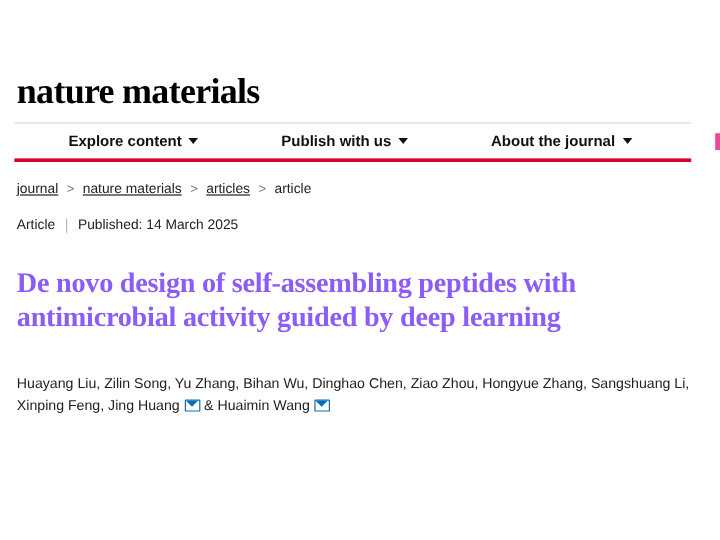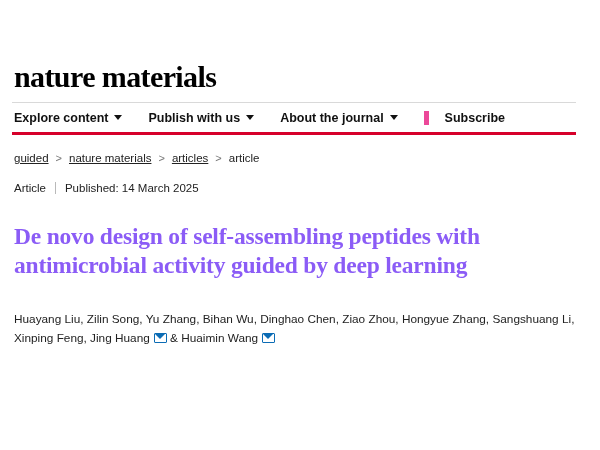--- a/index.html
+++ b/index.html
@@ -45,20 +45,21 @@
   }
   .nav-item {
     display: flex;
     align-items: center;
     font-size: 12.5px;
     color: #111111;
     font-weight: bold;
     margin-right: 26px;
     white-space: nowrap;
     cursor: pointer;
+    margin-left: 43px;
   }
   .nav-item.last {
     margin-right: 0;
     padding-left: 16px;
     border-left: 5px solid #ec4899;
     font-weight: bold;
   }
   .caret {
     display: inline-block;
     margin-left: 6px;
@@ -178,21 +179,21 @@
     <div class="nav-item">
       <span>About the journal</span>
       <span class="caret"></span>
     </div>
     <div class="nav-item last">
       <span>Subscribe</span>
     </div>
   </div>
 
   <div class="breadcrumb">
-    <span class="crumb-link">guided</span>
+    <span class="crumb-link">journal</span>
     <span class="crumb-sep">&gt;</span>
     <span class="crumb-link">nature materials</span>
     <span class="crumb-sep">&gt;</span>
     <span class="crumb-link">articles</span>
     <span class="crumb-sep">&gt;</span>
     <span class="crumb-current">article</span>
   </div>
 
   <div class="meta-row">
     <span>Article</span>

